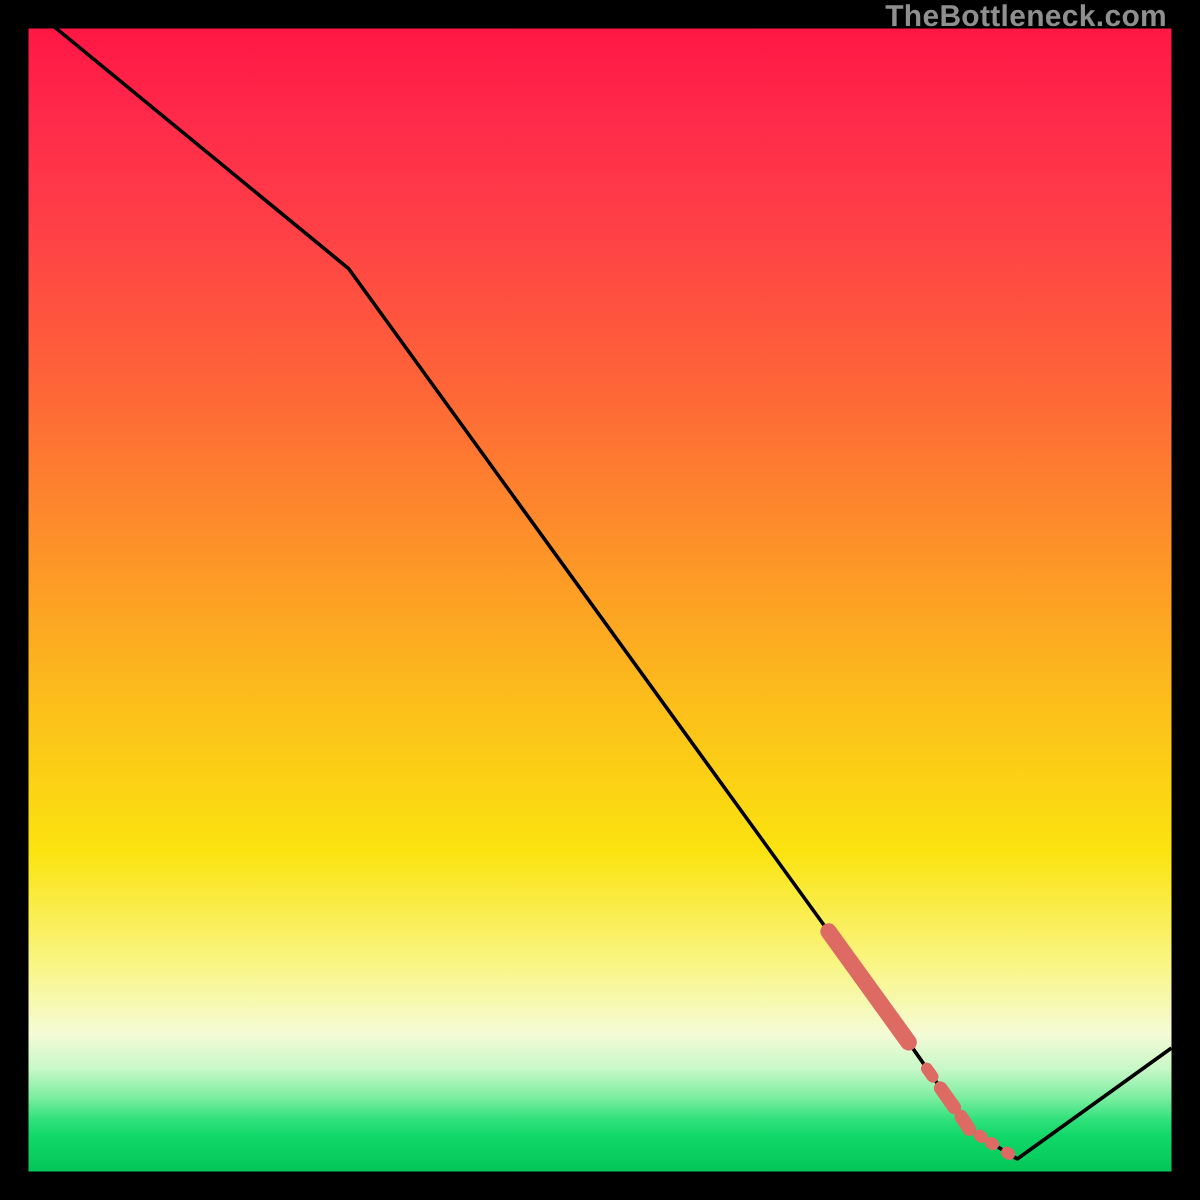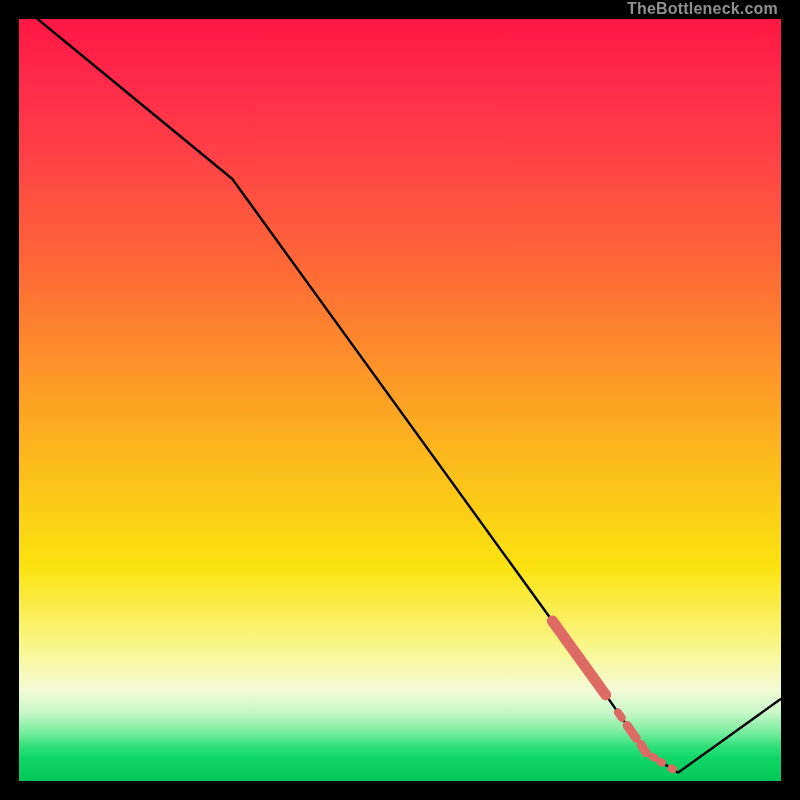--- a/index.html
+++ b/index.html
@@ -39,21 +39,21 @@
       #2fe07b 95.5%,
       #0fd768 97%,
       #04c659 100%
     );
   }
   .watermark {
     position: absolute;
     top: 0px;
     right: 22px;
     font-family: Arial, Helvetica, sans-serif;
-    font-size: 16px;
+    font-size: 20px;
     font-weight: 600;
     color: #8f8f8f;
     letter-spacing: 0.2px;
   }
   svg.overlay {
     position: absolute;
     left: 0;
     top: 0;
     width: 800px;
     height: 800px;

